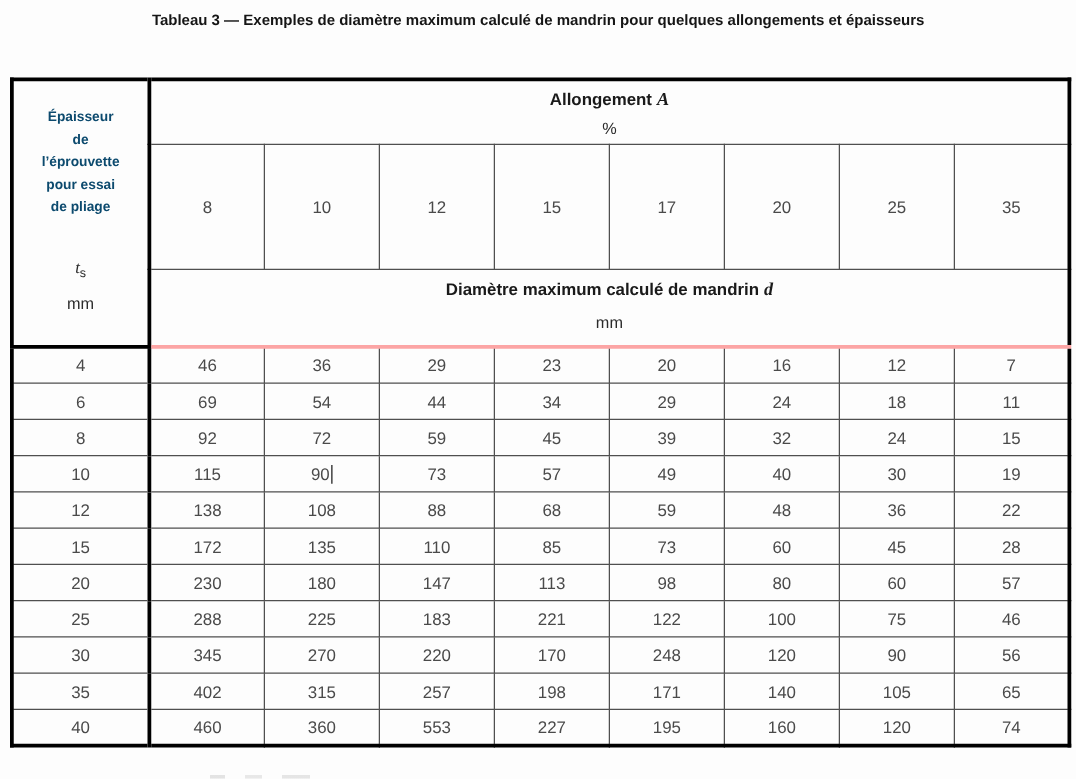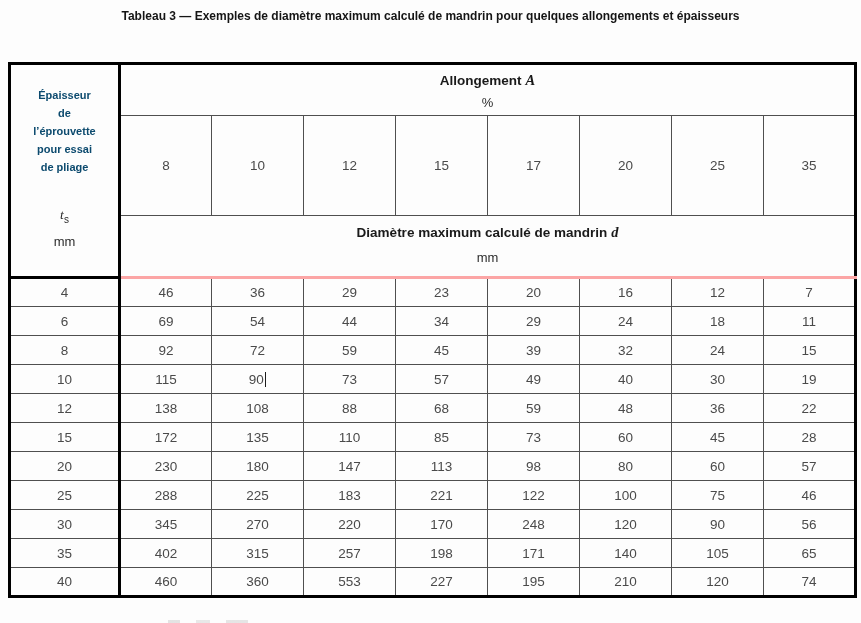--- a/index.html
+++ b/index.html
@@ -259,20 +259,20 @@
         <td class="num">105</td>
         <td class="num">65</td>
       </tr>
       <tr>
         <td class="num">40</td>
         <td class="num">460</td>
         <td class="num">360</td>
         <td class="num">553</td>
         <td class="num">227</td>
         <td class="num">195</td>
-        <td class="num">210</td>
+        <td class="num">160</td>
         <td class="num">120</td>
         <td class="num">74</td>
       </tr>
     </tbody>
 </table>
 
 <div class="artifact"></div>
 
 </body></html>

